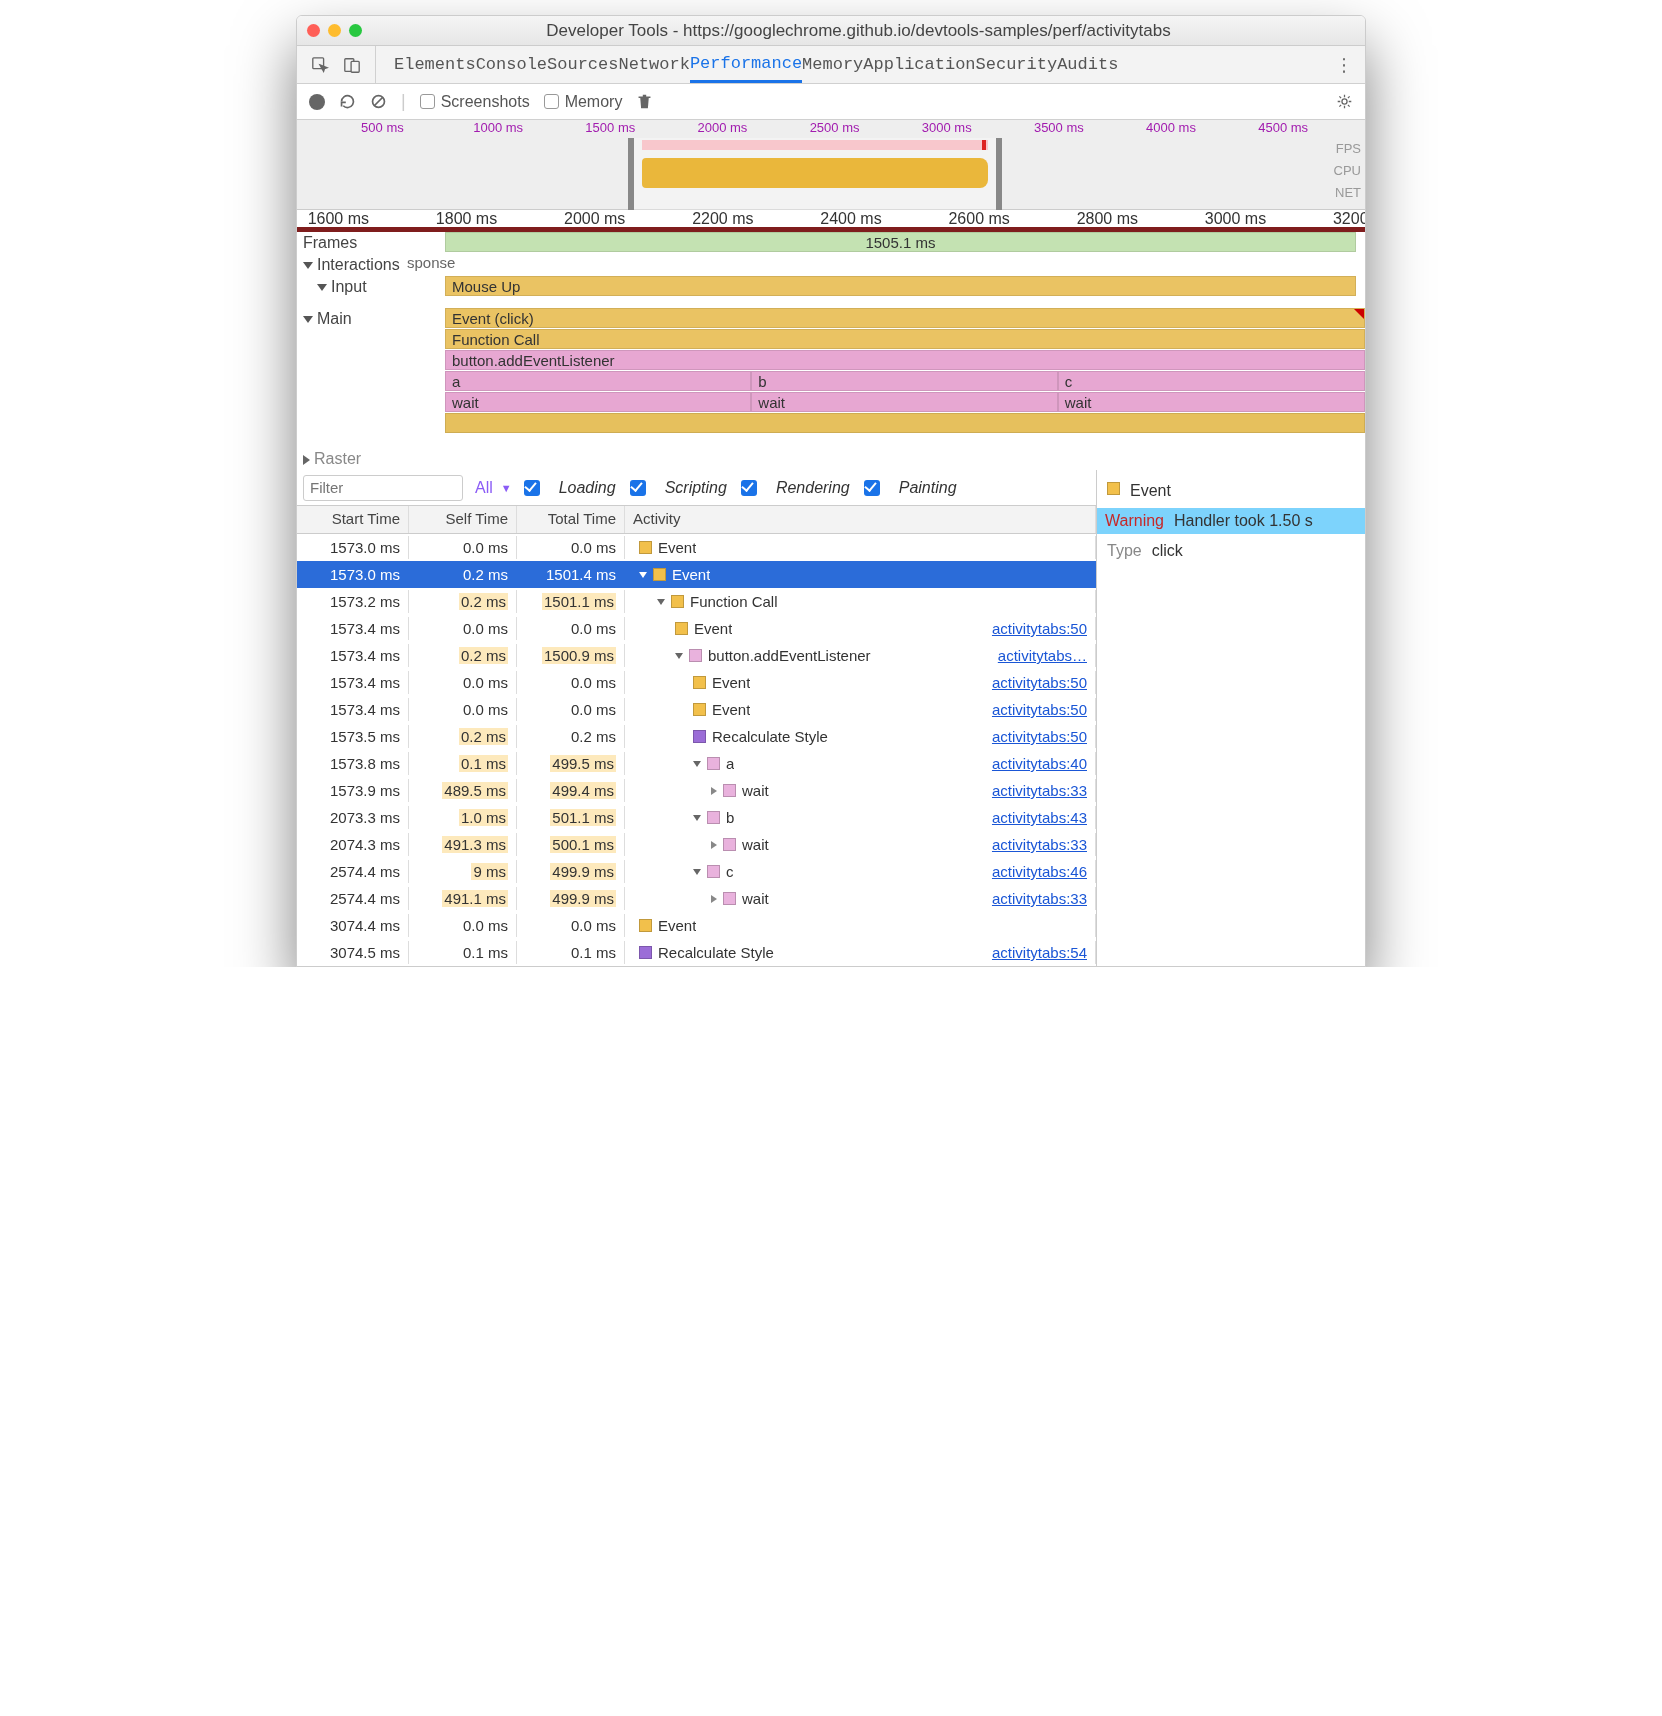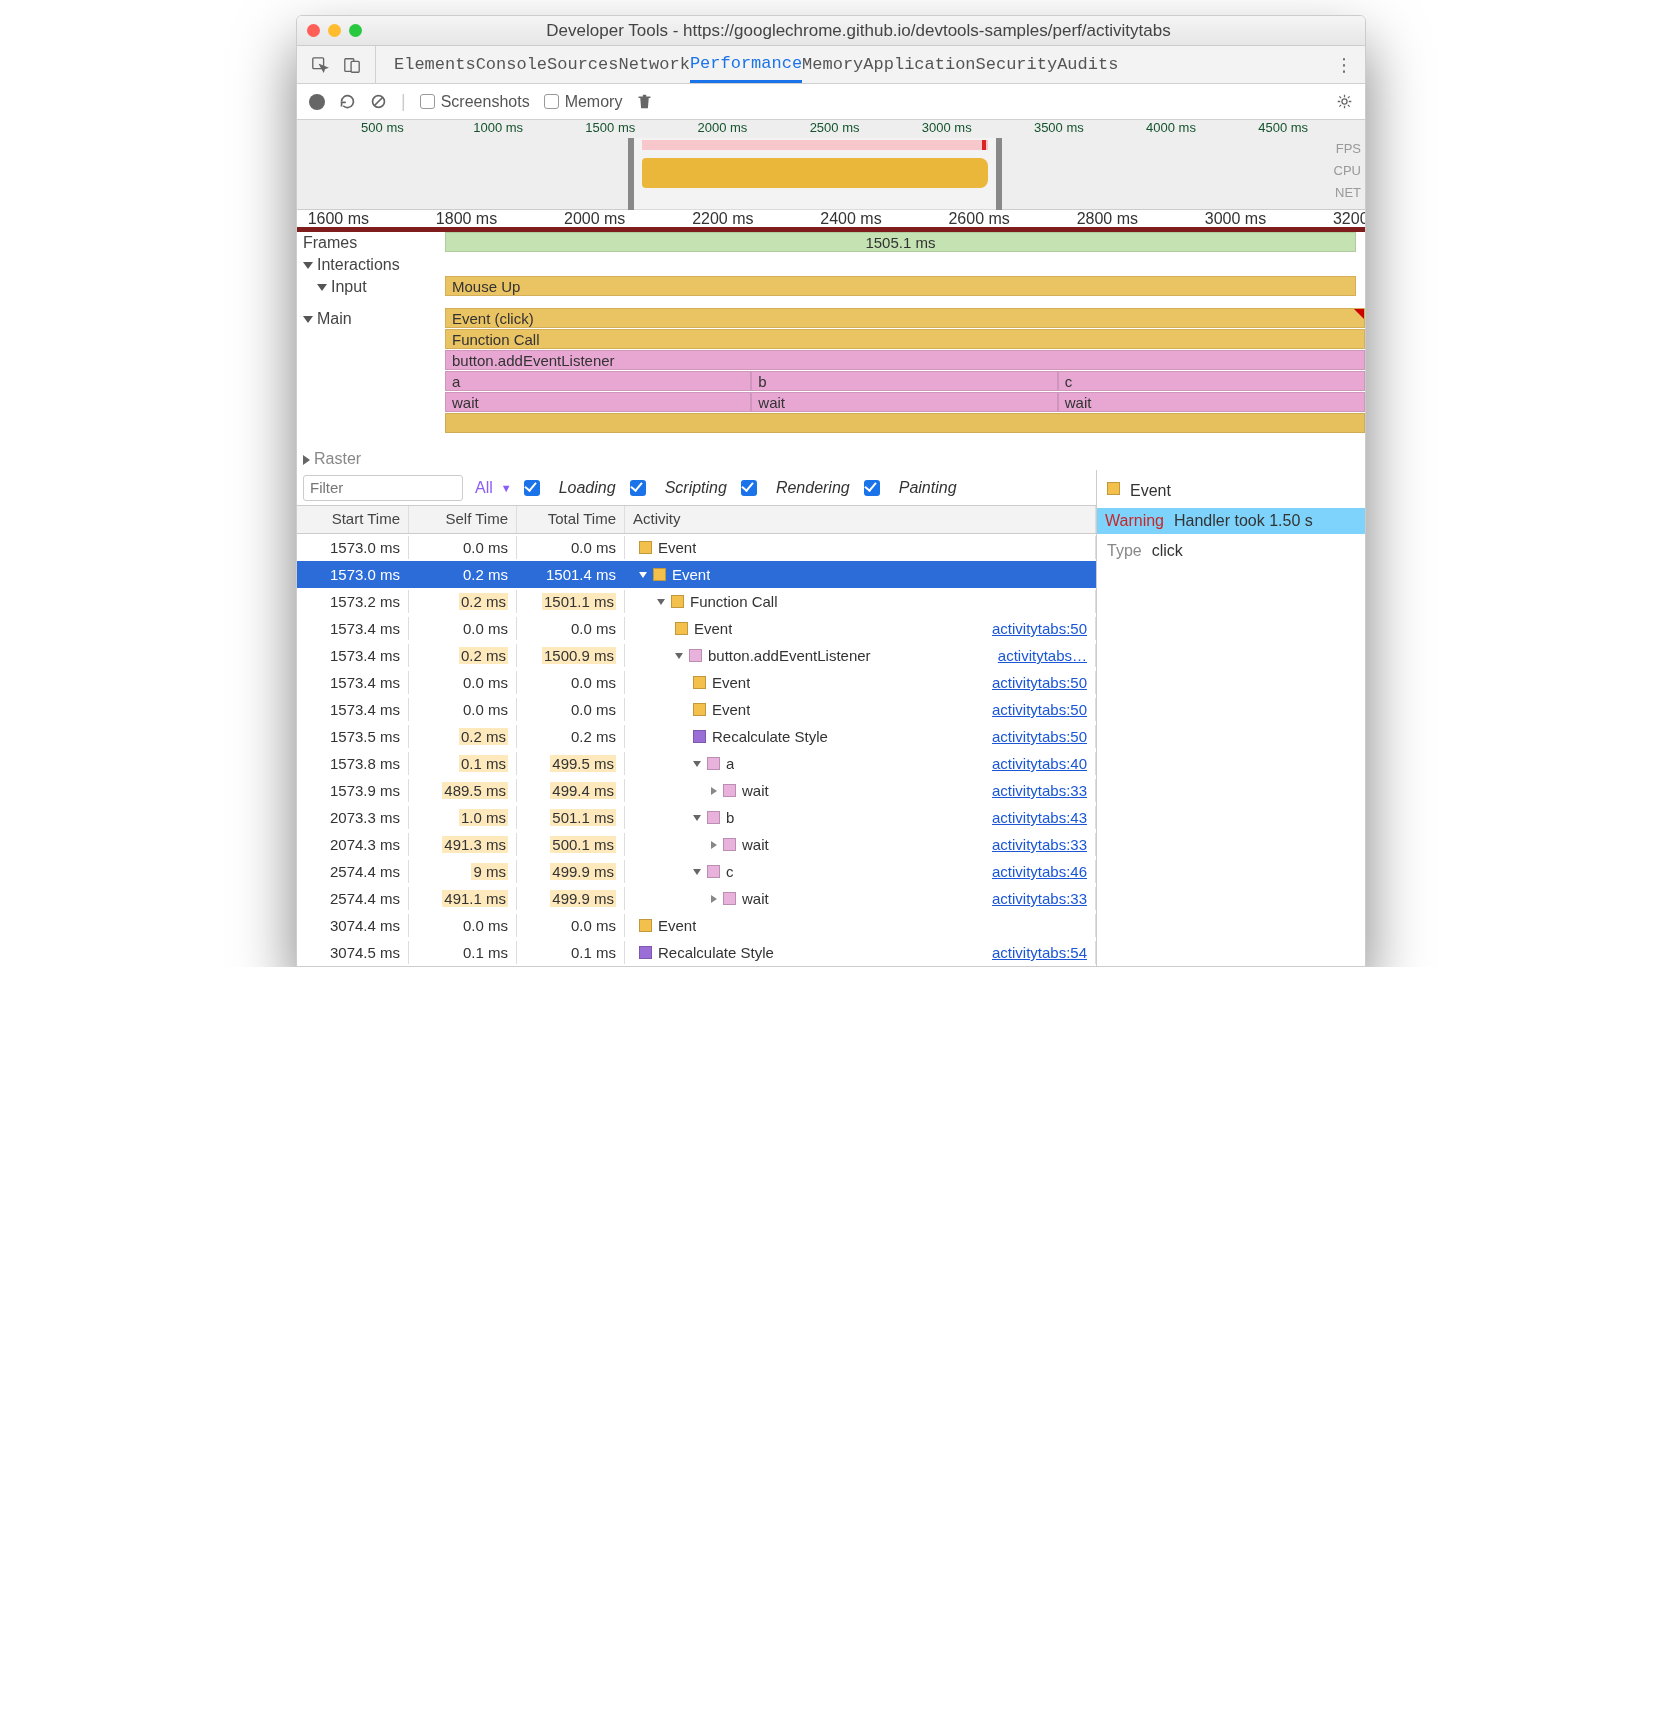--- a/index.html
+++ b/index.html
@@ -18,21 +18,21 @@
   .main-tab.active { color: #1a73e8; border-bottom: 3px solid #1a73e8; }
   .tabs-spacer { flex:1; }
   .vdots { padding: 0 12px; color:#666; }
   .toolbar { display: flex; align-items: center; height: 36px; padding: 0 12px; gap: 14px; border-bottom: 1px solid #d0d0d0; background: #fff; }
   .toolbar .circ { width: 16px; height: 16px; border-radius: 50%; background: #666; }
   .toolbar svg { width: 17px; height: 17px; color:#666; }
   .chk { display: flex; align-items: center; gap: 6px; font-size: 16px; color:#555; }
   .chk-box { width:15px; height:15px; border:1px solid #999; border-radius:3px; }
   .toolbar-spacer { flex:1; }
   .overview { background: #eee; border-bottom: 1px solid #ccc; position: relative; height: 90px; }
-  .ov-ruler { display:flex; height:18px; font-size:13px; color:#14532d; position:relative; }
+  .ov-ruler { display:flex; height:18px; font-size:13px; color:#a21caf; position:relative; }
   .ov-tick { position:absolute; white-space:nowrap; }
   .ov-body { position:relative; height:72px; }
   .ov-sel { position:absolute; top:0; bottom:0; border-left:6px solid #888; border-right:6px solid #888; background:rgba(255,255,255,0.3); }
   .ov-pink { position:absolute; height:10px; background:#f8c7cc; }
   .ov-redmark { position:absolute; width:4px; height:10px; background:#d22; }
   .ov-yellow { position:absolute; height:30px; background:#eab73b; }
   .ov-laneslabels { position:absolute; right:4px; top:0; font-size:13px; color:#999; text-align:right; line-height:22px; }
   .ruler2 { height:22px; border-bottom:5px solid #7f1d1d; display:flex; position:relative; font-size:16px; }
   .ruler2 .tick { position:absolute; }
   .flame { background:#fff; }
@@ -196,20 +196,23 @@
         </div>
       <div class="track-body">
           <div class="bar green" style="left:0; width:99%; text-align:center;"><span>1505.1 ms</span></div>
         </div>
     </div>
     <div class="track">
       <div class="track-label">
           <span class="tri"></span>
           <span>Interactions</span>
         </div>
+      <div class="track-body">
+          <span style="position:absolute;left:-38px;font-size:15px;color:#666">sponse</span>
+        </div>
     </div>
     <div class="track">
       <div class="track-label sub">
           <span class="tri"></span>
           <span>Input</span>
         </div>
       <div class="track-body">
           <div class="bar yellowb" style="left:0; width:99%;"><span>Mouse Up</span></div>
         </div>
     </div>

